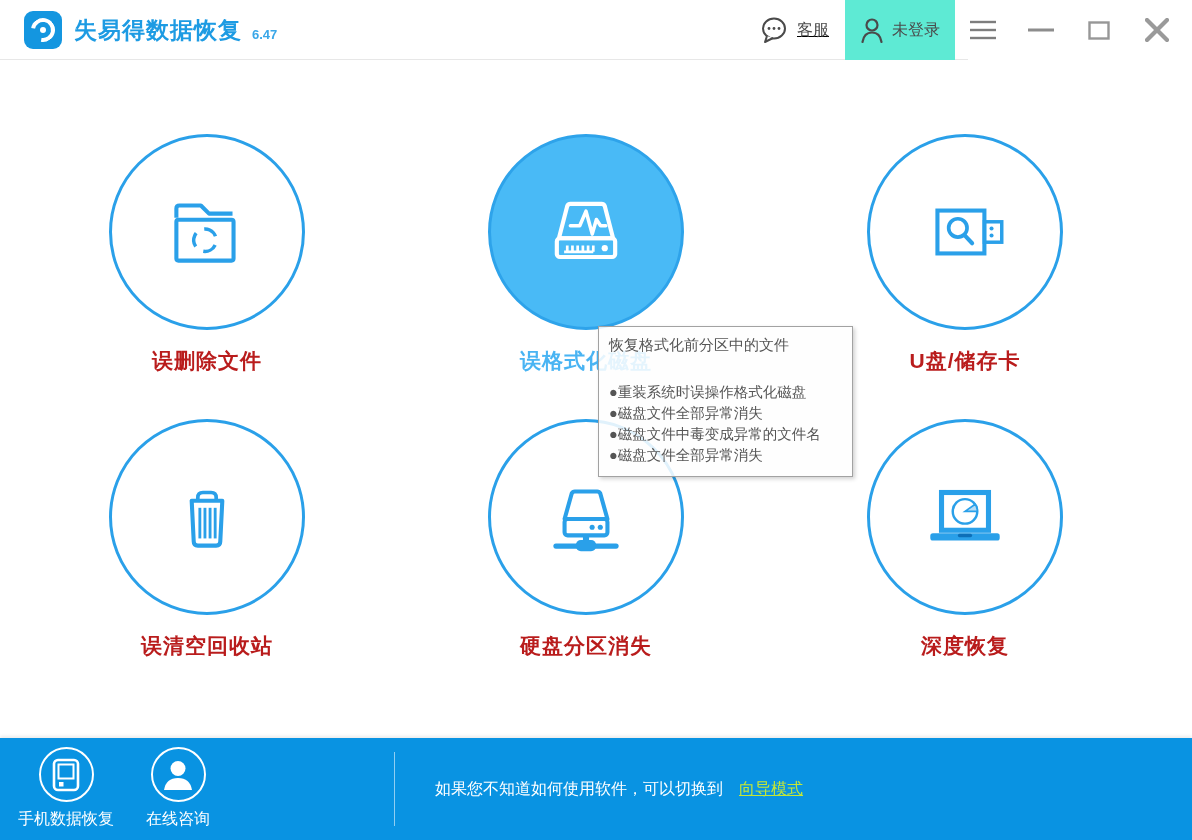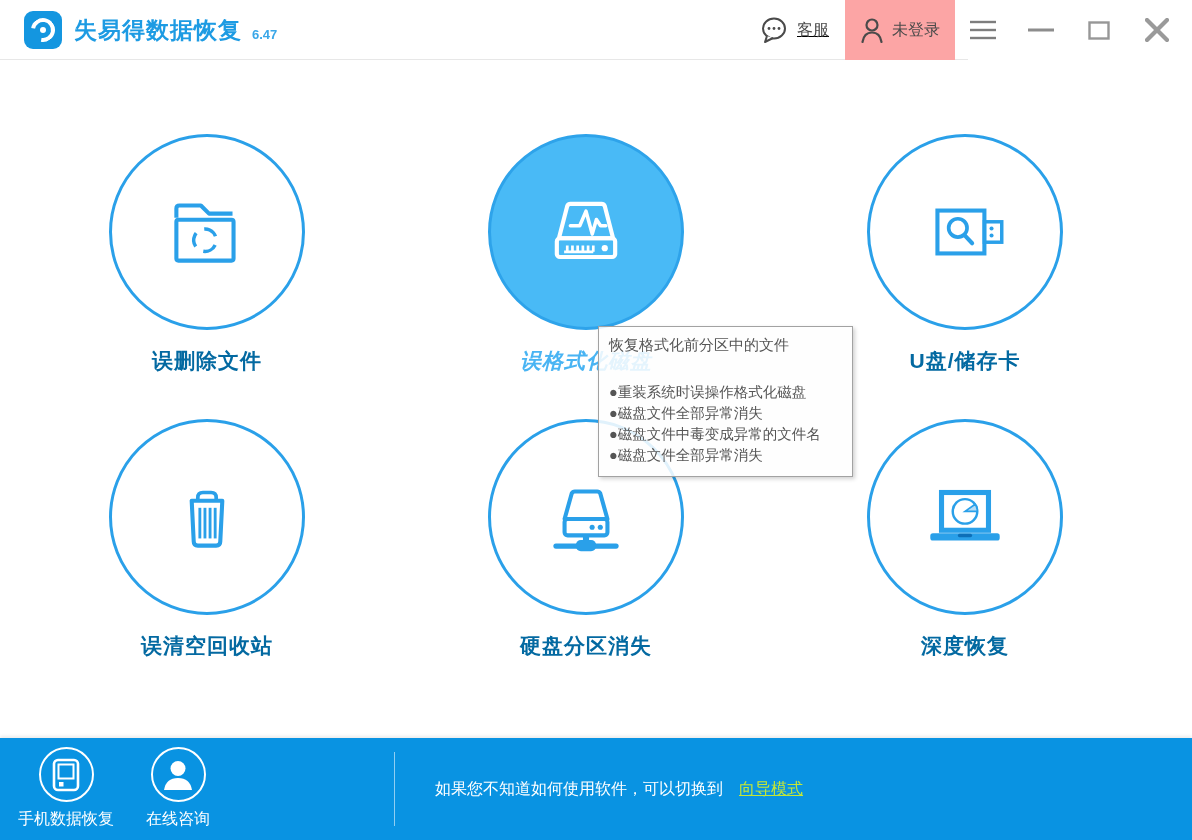--- a/index.html
+++ b/index.html
@@ -12,35 +12,35 @@
   .logo { position:absolute; left:24px; top:11px; width:38px; height:38px; background:#1496e0; border-radius:9px; }
   .logo .ring { position:absolute; left:7px; top:7px; width:24px; height:24px; border:4px solid #fff; border-radius:50%;
                 border-left-color:transparent; transform:rotate(-35deg); }
   .logo .dot { position:absolute; left:16px; top:16px; width:6px; height:6px; background:#fff; border-radius:50%; }
   .app-title { position:absolute; left:74px; top:15px; font-size:23px; font-weight:700; color:#1d9be3; letter-spacing:1px; }
   .app-version { position:absolute; left:252px; top:27px; font-size:13px; font-weight:700; color:#3aa7e8; }
 
   .hbtn { position:absolute; top:0; height:60px; display:flex; align-items:center; justify-content:center; gap:8px; cursor:default; }
   .hbtn .txt { font-size:16px; color:#4a4a4a; }
   .support { left:748px; width:92px;text-decoration:underline; }
-  .login { left:845px; width:110px; background:#fca5a5; }
+  .login { left:845px; width:110px; background:#5eead4; }
   .menu-btn { left:962px; width:42px; }
   .min-btn { left:1020px; width:42px; }
   .max-btn { left:1078px; width:42px; }
   .close-btn { left:1134px; width:46px; }
 
   
   .mode { position:absolute; width:260px; text-align:center; cursor:pointer; }
   .mode .circle { width:196px; height:196px; margin:0 auto; border:3px solid #2aa0e9; border-radius:50%;
                   display:flex; align-items:center; justify-content:center; background:#fff; }
   .mode.active .circle { background:#49baf6; border-color:#2ea3ea; }
-  .mode .lbl { margin-top:17px; font-size:21px; font-weight:700; color:#0369a1; letter-spacing:1px; }
+  .mode .lbl { margin-top:17px; font-size:21px; font-weight:700; color:#b91c1c; letter-spacing:1px; }
   .mode.active .lbl { color:#49b4f3; }
   #mode-0 { left:77px;  top:134px; }
-  #mode-1 { left:456px; top:134px;font-style:italic; }
+  #mode-1 { left:456px; top:134px; }
   #mode-2 { left:835px; top:134px; }
   #mode-3 { left:77px;  top:419px; }
   #mode-4 { left:456px; top:419px; }
   #mode-5 { left:835px; top:419px; }
 
   
   .tooltip { position:absolute; left:598px; top:326px; width:255px; background:rgba(254,254,254,0.86);
              border:1px solid #a2a2a2; box-shadow:2px 2px 4px rgba(0,0,0,0.18);
              padding:9px 10px 10px 10px; z-index:20; }
   .tooltip .tt-title { font-size:15px; color:#555; }

